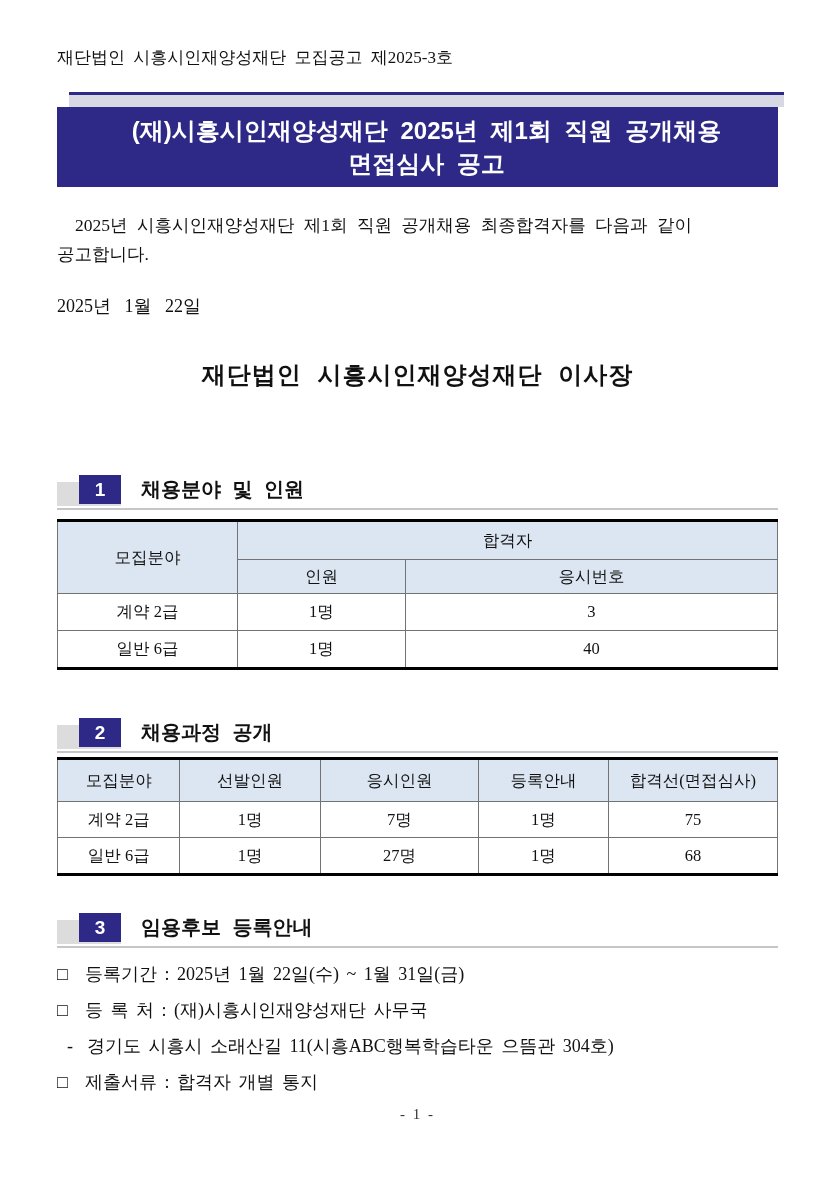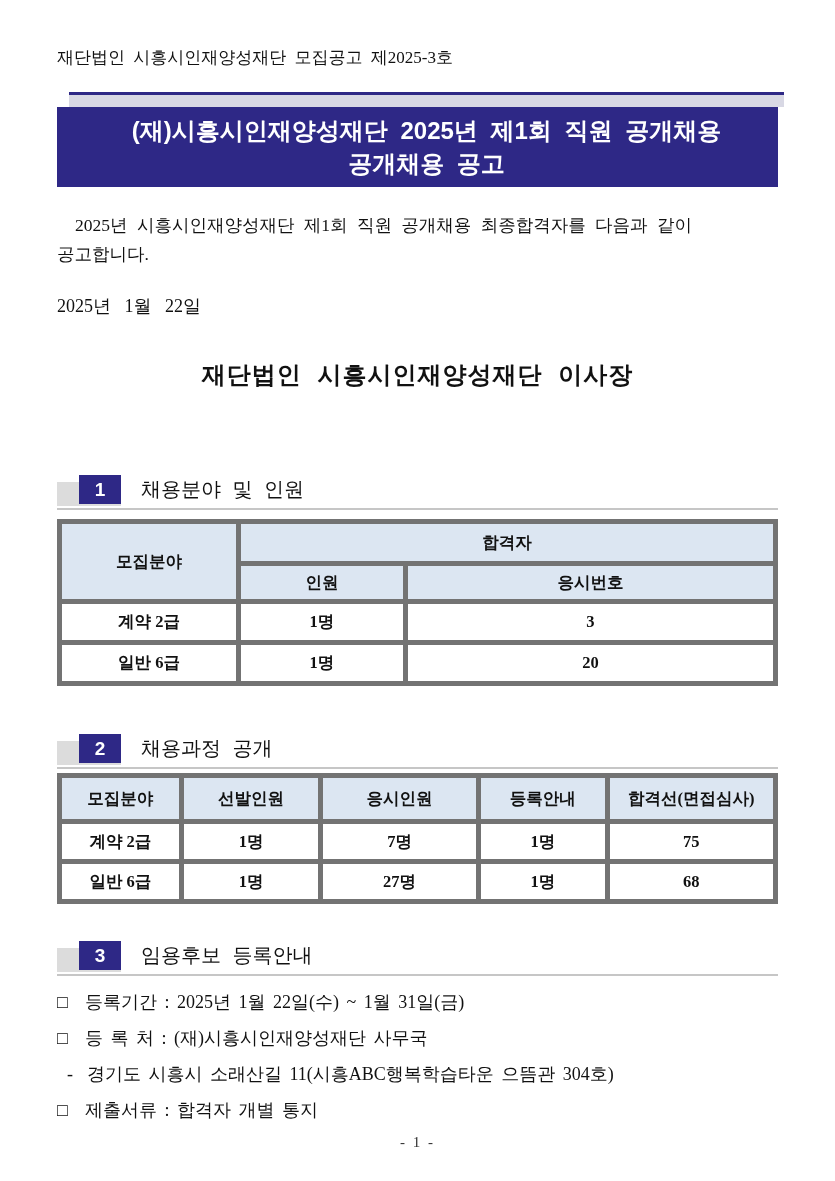--- a/index.html
+++ b/index.html
@@ -43,30 +43,30 @@
   .sec-head{position:relative;height:34px;border-bottom:2px solid #c6c6c6;}
   .sec-head .sec-gray{position:absolute;left:0;top:8px;width:64px;height:24px;background:#dcdcdc;}
   .sec-head .sec-num{
     position:absolute;left:22px;top:1px;width:42px;height:29px;background:#2e2886;color:#fff;
     display:flex;align-items:center;justify-content:center;
     font-family:"Liberation Sans","DejaVu Sans",sans-serif;font-weight:bold;font-size:19px;
   }
   .sec-head .sec-title{
     position:absolute;left:84px;top:2px;
     font-family:"Liberation Sans","DejaVu Sans",sans-serif;
-    font-weight:normal;font-size:20px;word-spacing:6px;
+    font-weight:bold;font-size:20px;word-spacing:6px;
   }
   .mt-sec1{margin-top:82px;}
   .mt-sec2{margin-top:47px;}
   .mt-sec3{margin-top:36px;}
 
   
   table{width:100%;border-collapse:collapse;table-layout:fixed;
         border-top:3px solid #000;border-bottom:3px solid #000;font-size:16.5px;}
-  th,td{border:5px solid #737373;text-align:center;vertical-align:middle;font-weight:bold;padding:0;}
+  th,td{border:1px solid #737373;text-align:center;vertical-align:middle;font-weight:normal;padding:0;}
   thead th{background:#dce6f2;}
   .tbl1{margin-top:9px;}
   .tbl1 thead tr.gr1 th{height:37px;}
   .tbl1 thead tr.gr2 th{height:33px;}
   .tbl1 tbody td{height:36px;}
   .tbl2{margin-top:4px;}
   .tbl2 thead th{height:41px;}
   .tbl2 tbody td{height:35px;}
 
   
@@ -82,21 +82,21 @@
 <body>
 
 <div class="page">
   <div class="content">
 
     <div class="notice-no">재단법인 시흥시인재양성재단 모집공고 제2025-3호</div>
 
     <div class="title-shadow"></div>
     <div class="title-box">
       <div>(재)시흥시인재양성재단 2025년 제1회 직원 공개채용</div>
-      <div>공개채용 공고</div>
+      <div>면접심사 공고</div>
     </div>
 
     <div class="body-par">
       <div class="body-line1">2025년 시흥시인재양성재단 제1회 직원 공개채용 최종합격자를 다음과 같이</div>
       <div class="body-line2">공고합니다.</div>
     </div>
 
     <div class="date-line">2025년   1월   22일</div>
 
     <div class="signer">재단법인 시흥시인재양성재단 이사장</div>
@@ -125,21 +125,21 @@
       </thead>
       <tbody>
         <tr>
           <td>계약 2급</td>
           <td>1명</td>
           <td>3</td>
         </tr>
         <tr>
           <td>일반 6급</td>
           <td>1명</td>
-          <td>20</td>
+          <td>40</td>
         </tr>
       </tbody>
     </table>
 
     <div class="sec-head mt-sec2">
       <span class="sec-gray"></span>
       <span class="sec-num">2</span>
       <span class="sec-title">채용과정 공개</span>
     </div>
 

